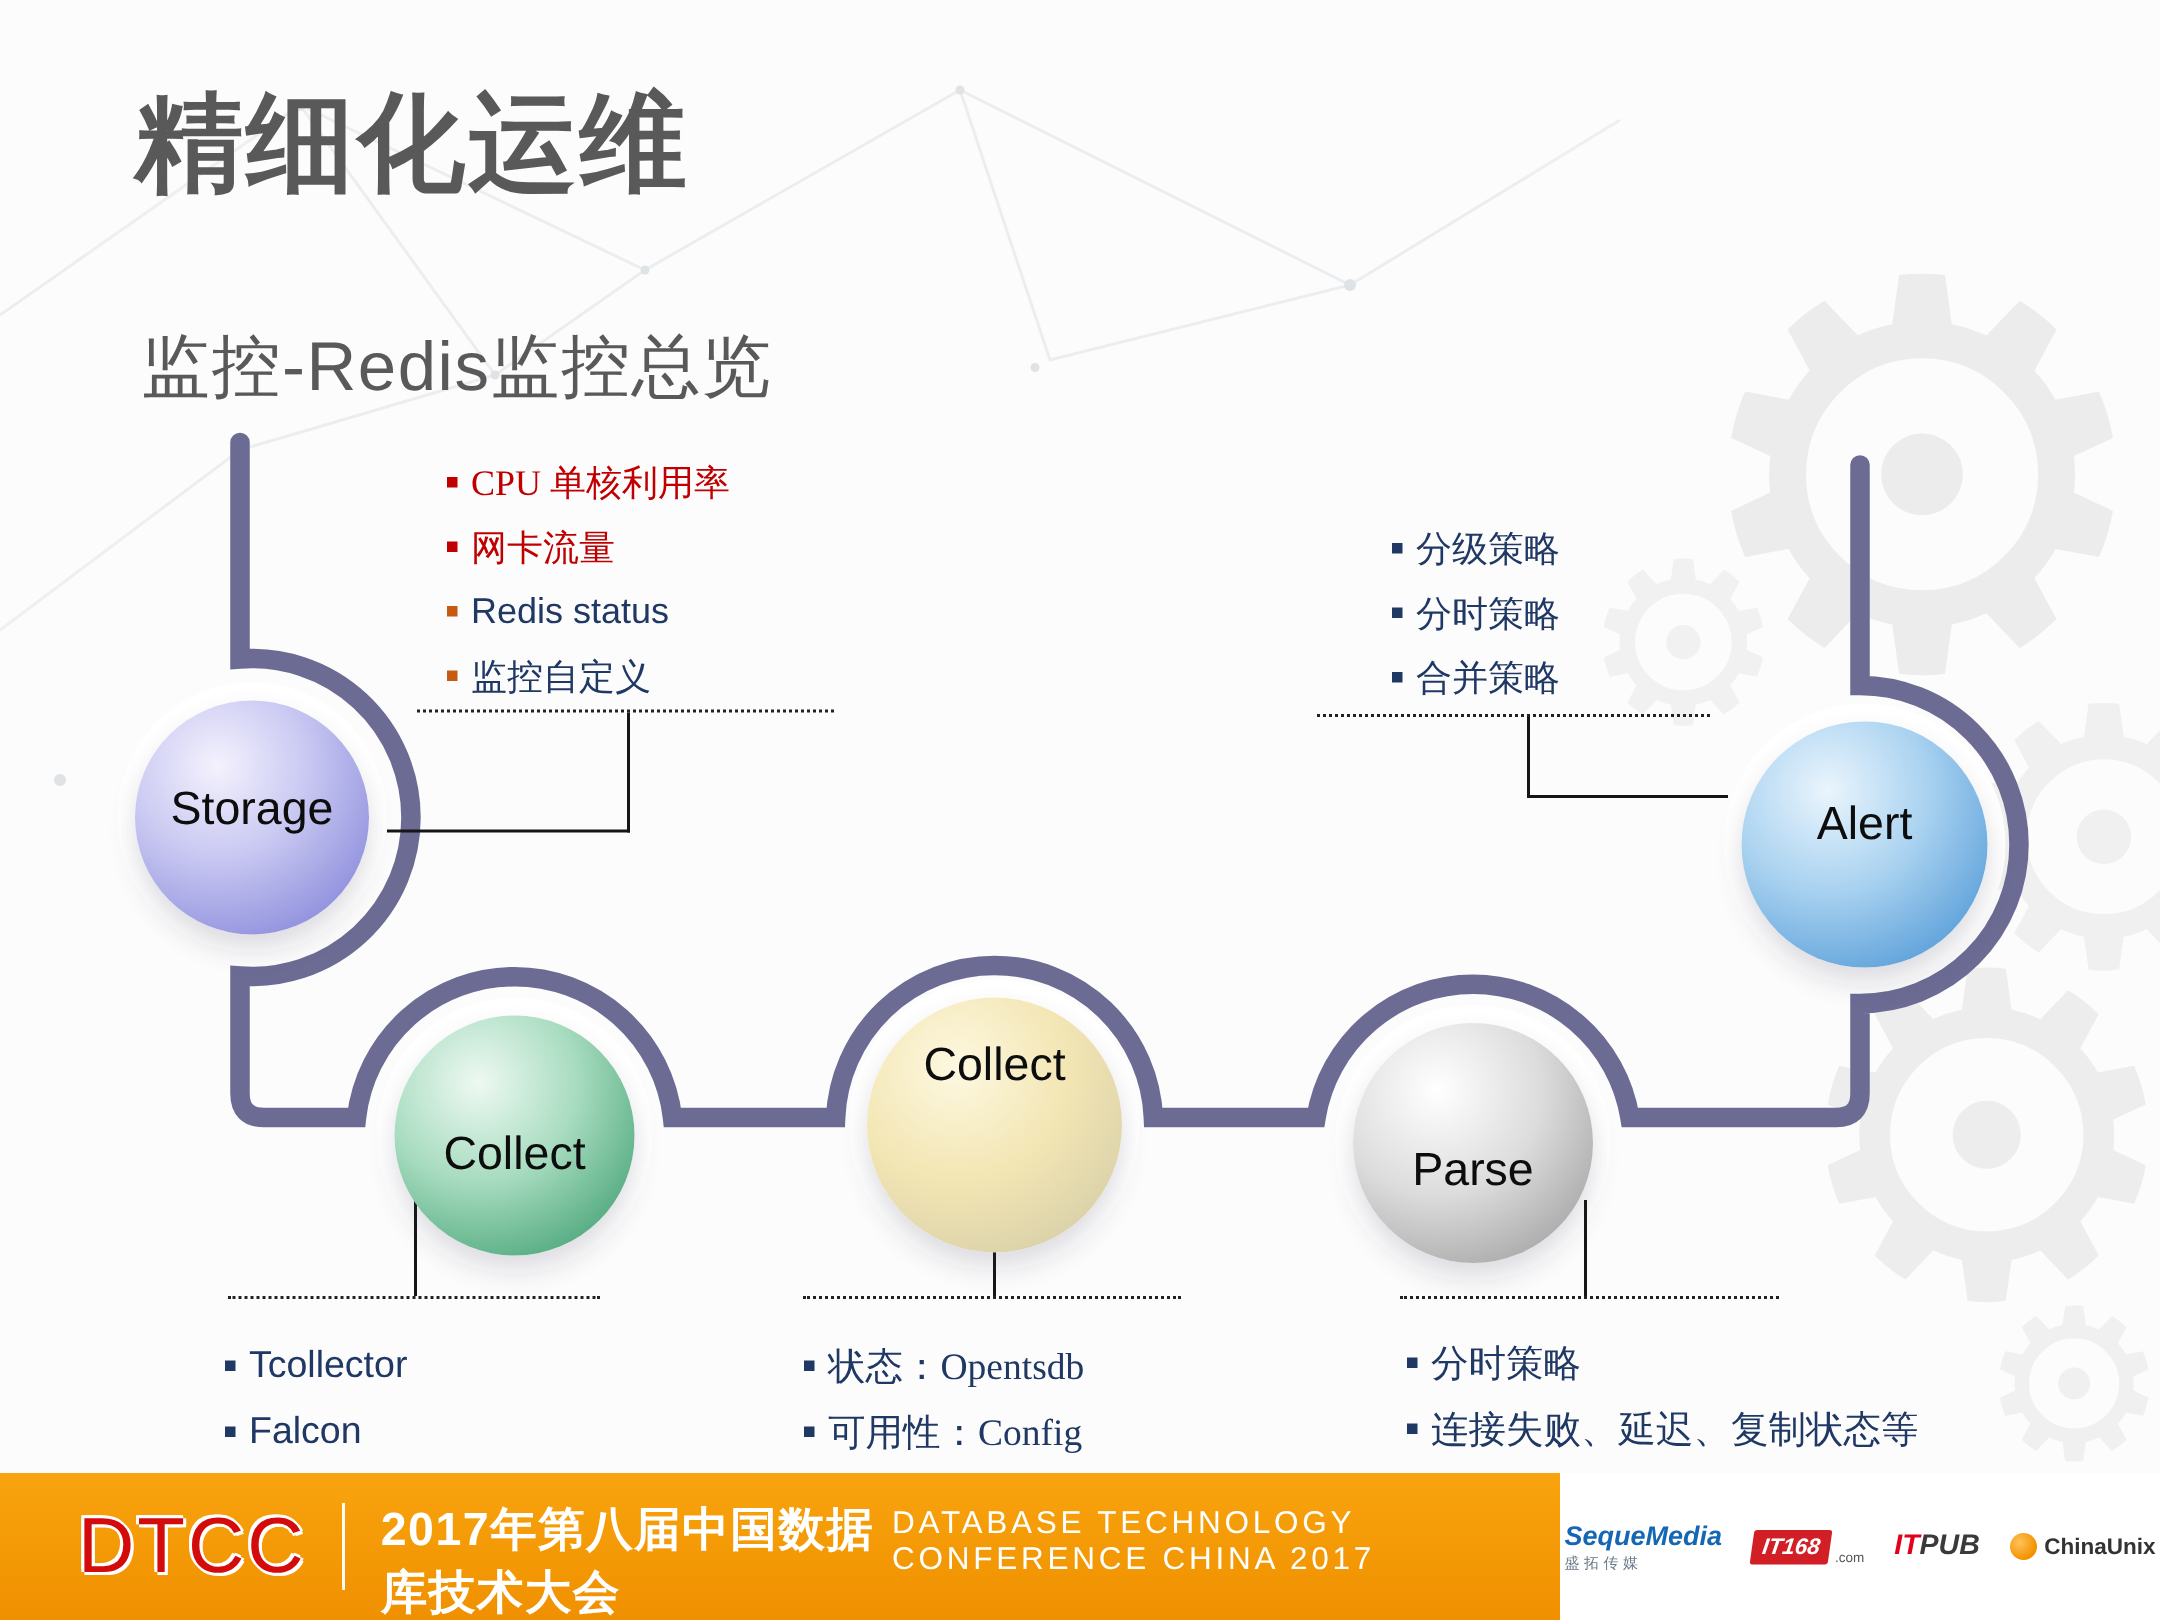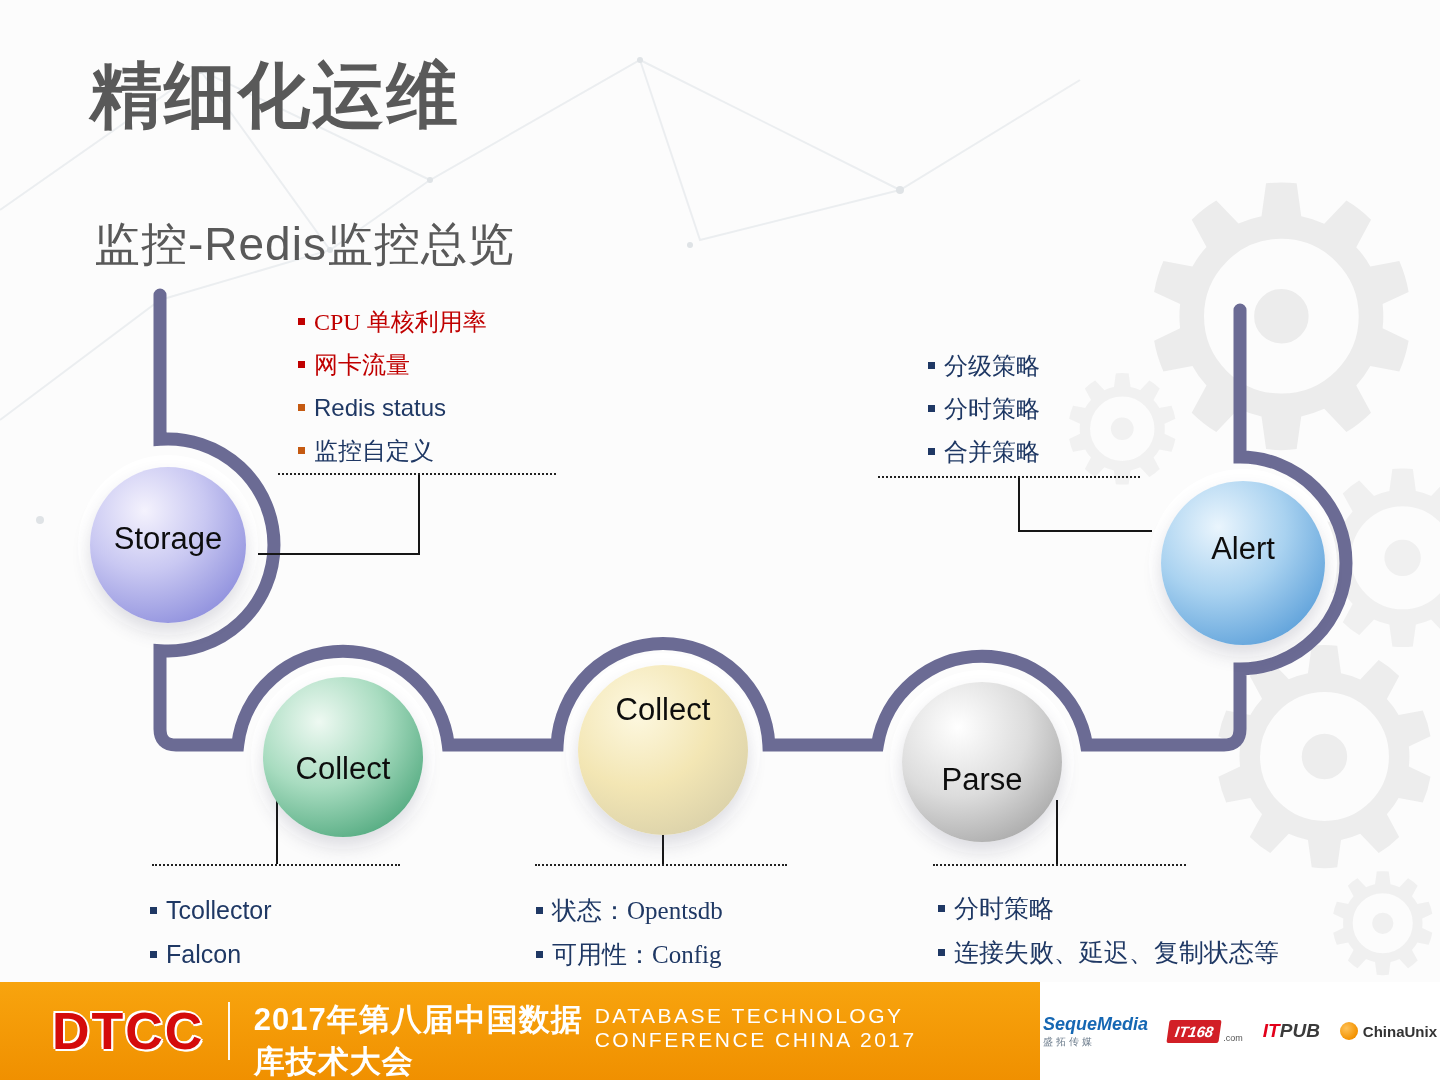--- a/index.html
+++ b/index.html
@@ -77,21 +77,21 @@
   .list-config { left:298px; top:300px; }
   .list-alert  { left:928px; top:344px; }
   .list-collect{ left:150px; top:888px; }
   .list-storage{ left:536px; top:888px; }
   .list-parse  { left:938px; top:886px; }
 
   
   .footer { position:absolute; left:0; bottom:0; width:1440px; height:98px; display:flex; }
   .footer-left { flex:1; background:linear-gradient(#f8a40e, #f09000);
                  display:flex; align-items:center; padding-left:52px; }
-  .dtcc-logo { font-size:52px; font-weight:700; color:#d40b0b; letter-spacing:2px;
+  .dtcc-logo { font-size:52px; font-weight:400; color:#d40b0b; letter-spacing:2px;
                text-shadow:2px 0 0 #fff, -2px 0 0 #fff, 0 2px 0 #fff, 0 -2px 0 #fff,
                            2px 2px 0 #fff, -2px -2px 0 #fff; }
   .footer-divider { width:2px; height:58px; background:rgba(255,255,255,.95); margin:0 24px; }
   .footer-titles { display:flex; flex-direction:row; justify-content:center;margin-top:19px; }
   .footer-title-cn { color:#fff; font-size:31px; font-weight:bold; letter-spacing:1px; }
   .footer-title-en { color:#fff; font-size:21px; letter-spacing:2.5px; margin-top:5px; }
   .footer-right { width:400px; background:#fff; display:flex; align-items:center;
                   justify-content:center; gap:20px; }
   .partner { display:flex; align-items:center; }
   .p-seque { flex-direction:column; align-items:flex-start; }

